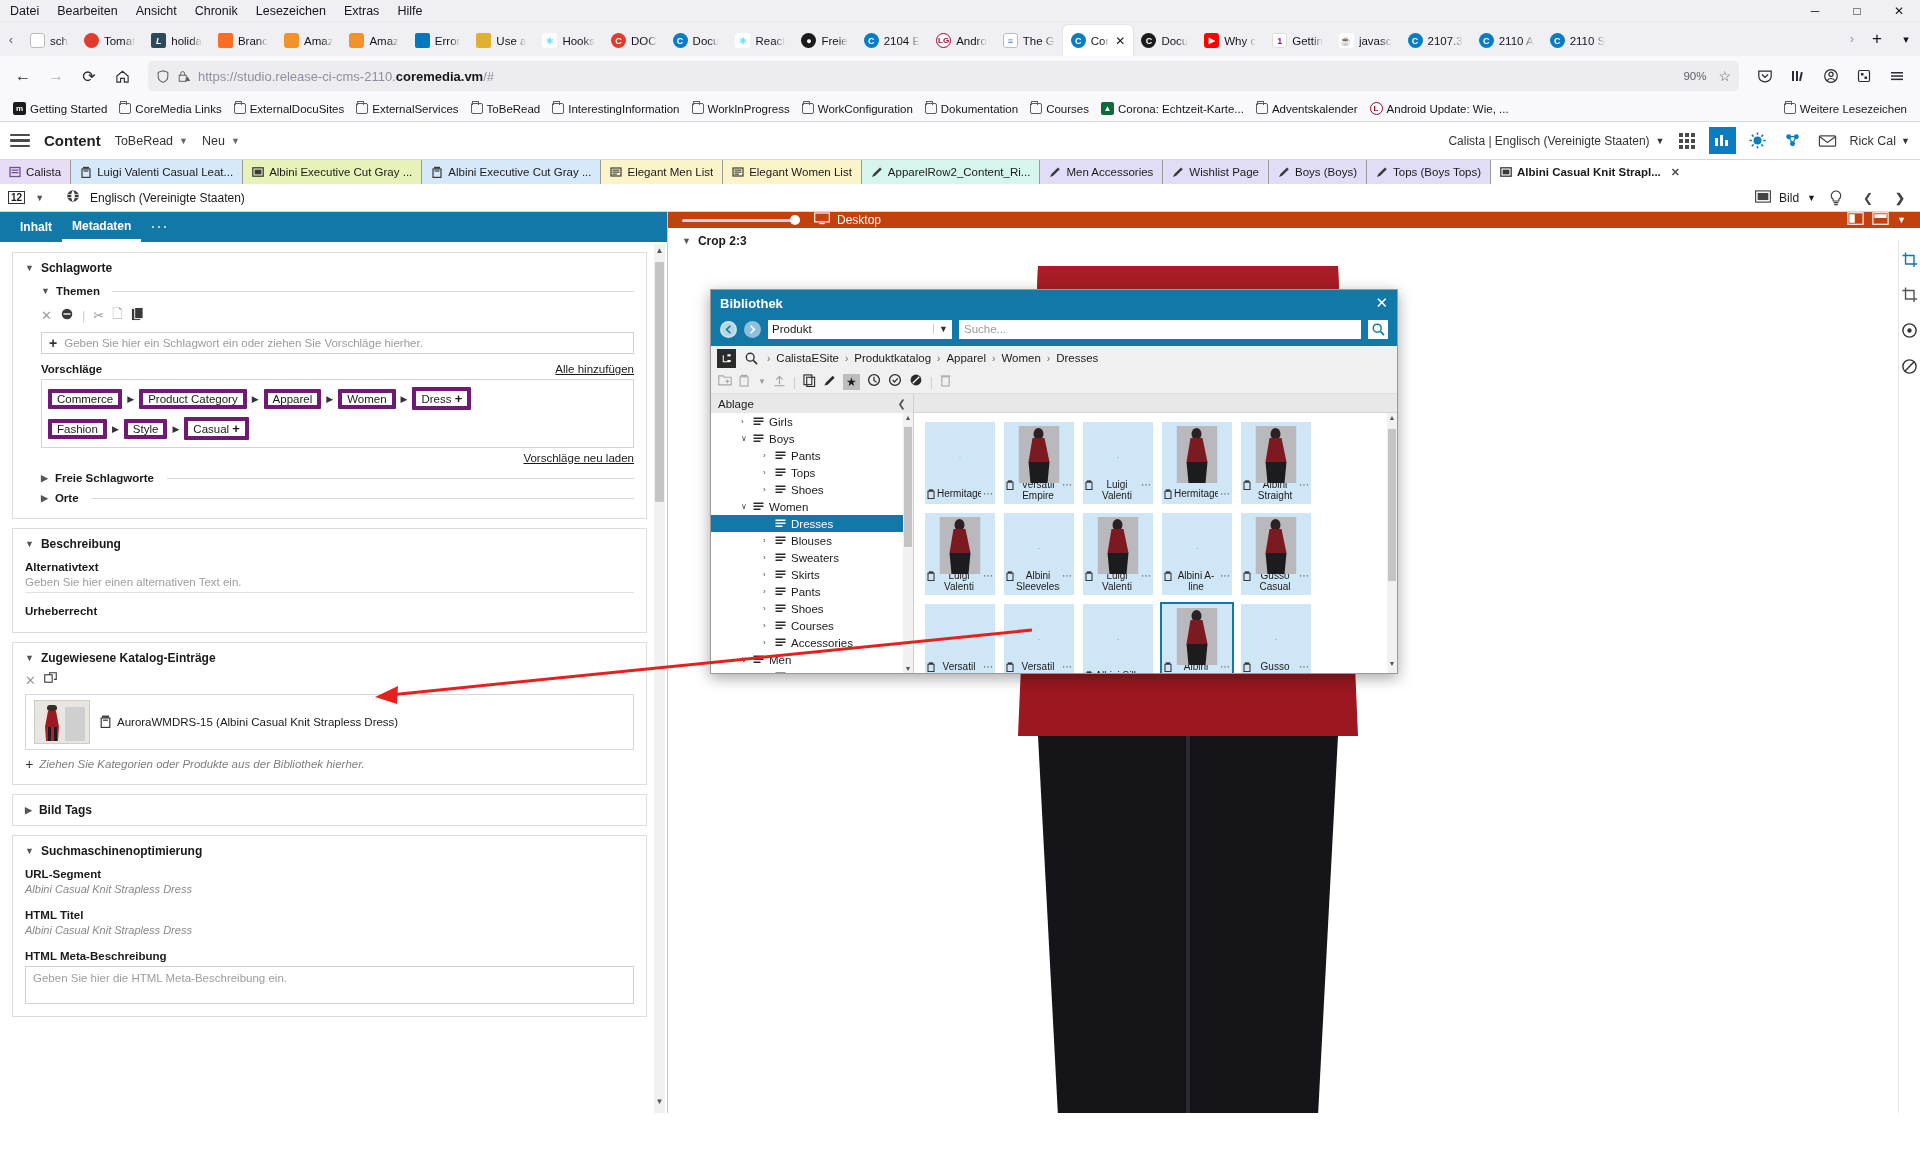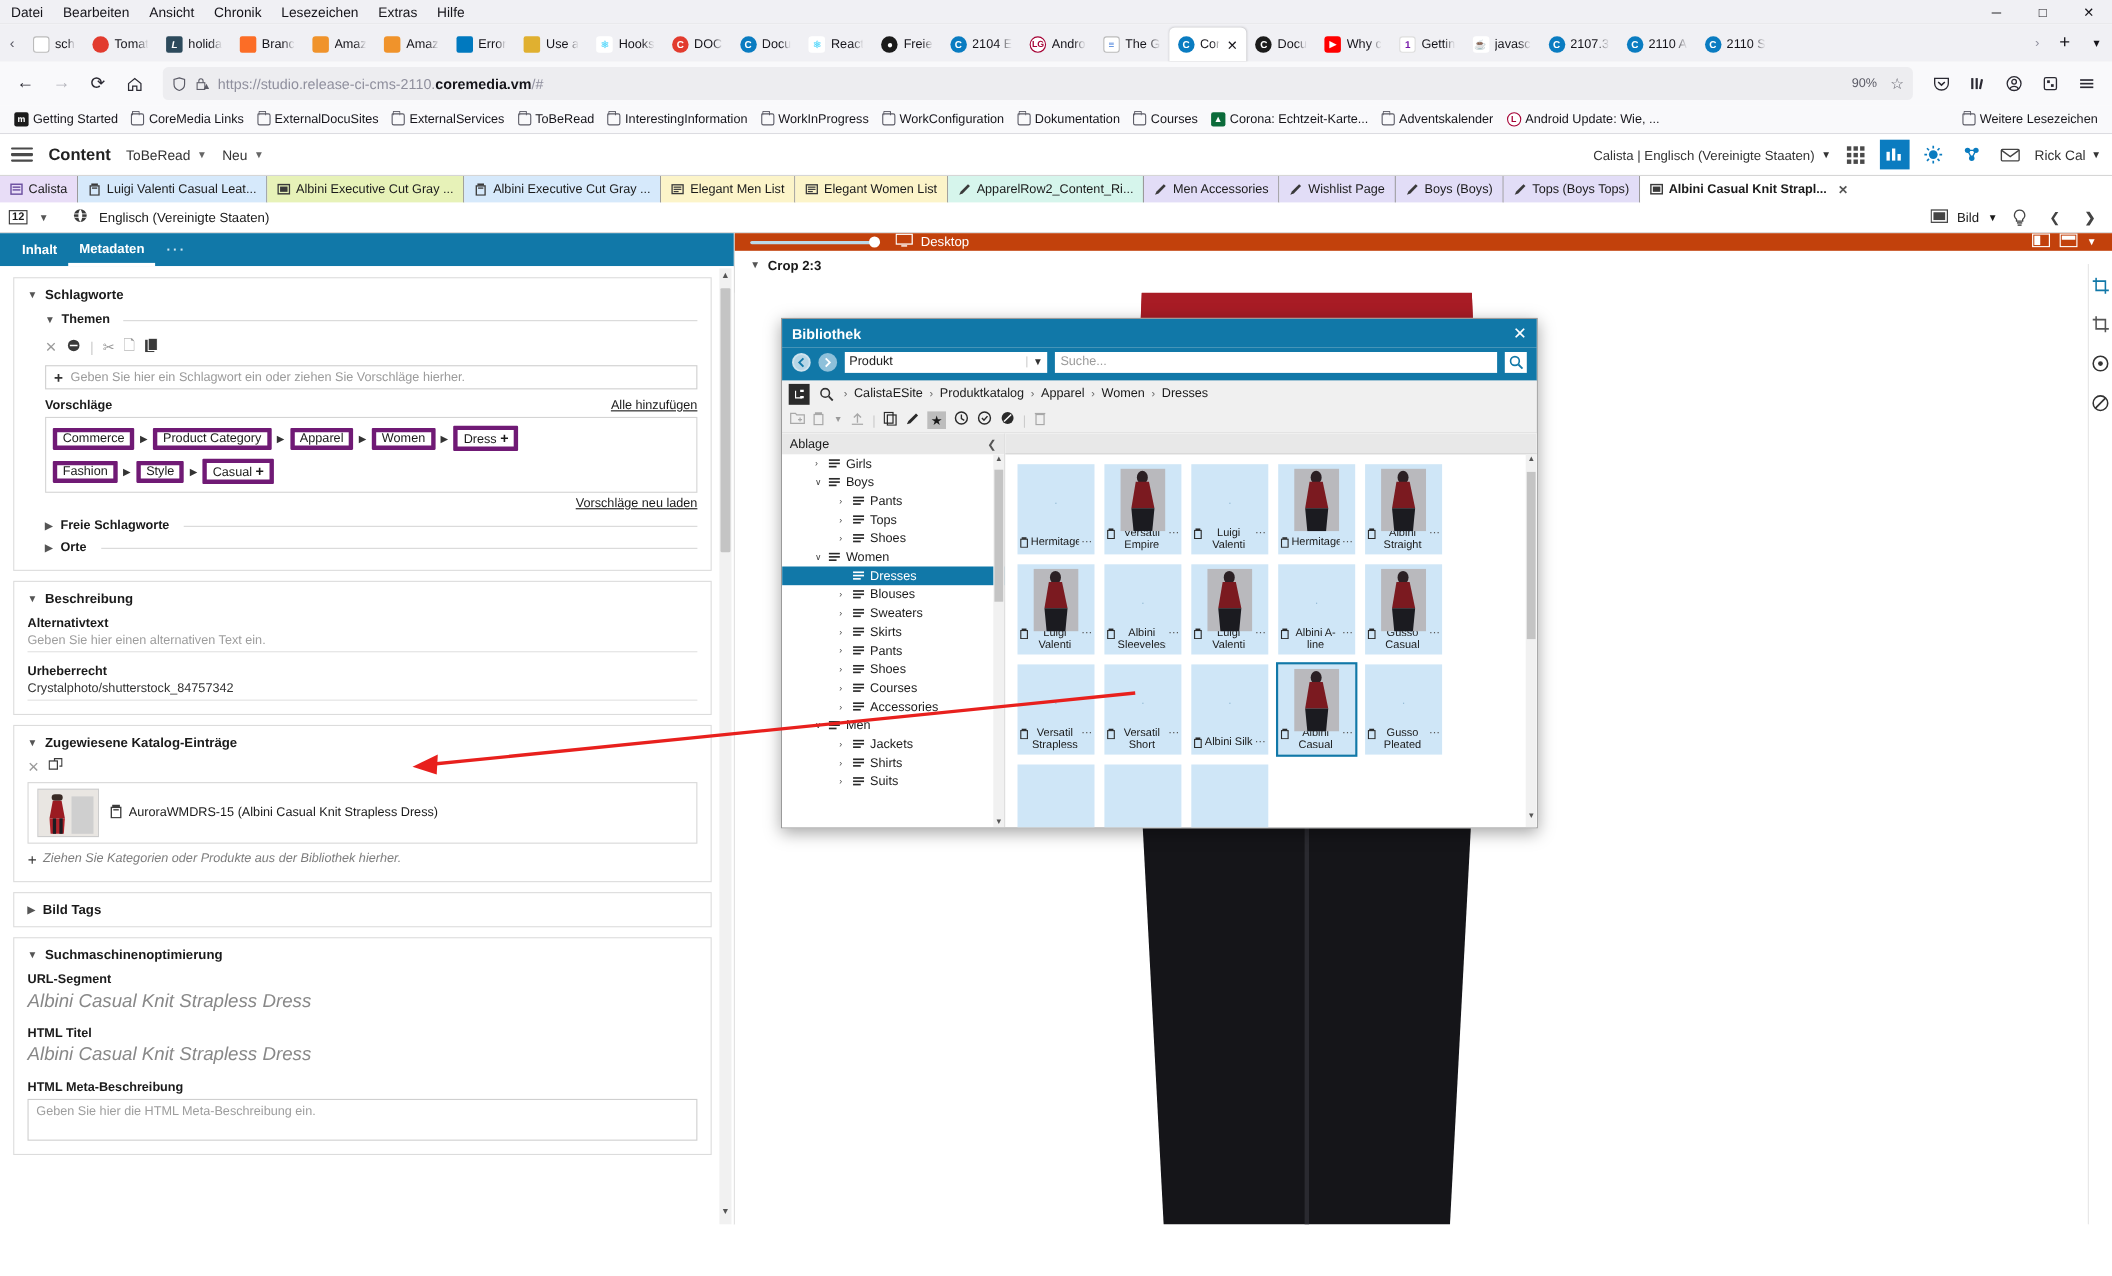--- a/index.html
+++ b/index.html
@@ -154,21 +154,21 @@
   .crumbs + .crumbs { margin-top: 3px;}
   .cchip { border: 4px solid #701a75; padding: 0px 5px; font-size: 11.5px; background: #fff; border-radius: 1px;}
   .carrow { color: #333; font-size: 9px; }
   .cplus { font-weight: 700; font-size: 13px; }
   .reload-row { display:flex; margin-left:16px; }
   .reload-row .link { font-size: 11.5px; }
   .collapsed-row { display: flex; align-items: center; gap: 7px; margin: 8px 0 2px 16px; font-size: 11.5px; font-weight: 700;}
   .field-label { font-size: 11.5px; font-weight: 700; color: #1a1a1a; margin-bottom: 3px;}
   .field-ph { font-size: 11.5px; color: #9d9d9d; border-bottom: 1px solid #e2e2e2; padding-bottom: 4px; }
   .field-val { font-size: 11.5px; color: #333; border-bottom: 1px solid #e2e2e2; padding-bottom: 4px; }
-  .field-it { font-size: 17px; color: #888; font-style: italic;}
+  .field-it { font-size: 11px; color: #888; font-style: italic;}
   .cat-entry { border: 1px solid #d8d8d8; display: flex; align-items: center; gap: 10px; padding: 5px 8px; margin-top: 6px;}
   .thumb { width: 56px; height: 44px; background: #eee; border:1px solid #ccc; overflow:hidden; position:relative;}
   .cat-name { font-size: 11.5px; display: flex; align-items: center; gap: 6px;}
   .drag-hint { display:flex; align-items:center; gap:6px; font-size:11.5px; color:#7d7d7d; font-style: italic; margin-top:6px;}
   .ta-box { border: 1px solid #cfcfcf; height: 38px; padding: 5px 7px; font-size: 11.5px; color: #9d9d9d; margin-top: 4px;}
   .vscroll { position: absolute; right: 2px; top: 32px; width: 11px; bottom: 0; background: #f1f1f1;}
   .vscroll .thumbbar { position: absolute; top: 18px; left: 1px; width: 9px; height: 240px; background: #c4c4c4; border-radius: 1px;}
   .vscroll .ar { position:absolute; left:1px; width:9px; height:14px; text-align:center; font-size:8px; color:#555;}
 
   
@@ -179,21 +179,21 @@
   .prev-bar .dev { color:#fff; font-size:12px; display:flex;align-items:center;gap:7px;}
   .prev-bar .pb-right { margin-left:auto; display:flex; align-items:center; gap:8px; color:#fff;}
   .crop-row { height: 26px; display: flex; align-items: center; gap: 7px; padding: 0 14px; font-size: 12px; font-weight: 700;}
   .preview-canvas { position: absolute; left: 0; right: 18px; top: 54px; bottom: 0; overflow: hidden; background:#fff;}
   .model-photo { position: absolute; left: 220px; top: 0px; width: 600px; bottom: 0; }
   .right-rail { position: absolute; right: 0; top: 28px; width: 22px; bottom: 0; background: #fff; border-left:1px solid #e6e6e6;
      display:flex; flex-direction:column; align-items:center; gap: 16px; padding-top: 12px; color:#444;}
 
   
   .dlg {
-    position: absolute; left: 710px; top: 289px; width: 688px; height: 464px;
+    position: absolute; left: 710px; top: 289px; width: 688px; height: 385px;
     background: #f0f0f0; box-shadow: 0 4px 14px rgba(0,0,0,.35); z-index: 50;
     display: flex; flex-direction: column;
     border: 1px solid #9a9a9a;
   }
   .dlg-title { height: 26px; background: #1178a8; color: #fff; display: flex; align-items: center;
      padding: 0 9px; font-size: 13px; font-weight: 700; }
   .dlg-title .x { margin-left: auto; font-size: 15px; font-weight: 400;}
   .dlg-search { height: 30px; background: #1178a8; display: flex; align-items: center; gap: 7px; padding: 0 9px 4px 9px;}
   .rbtn { width: 17px; height: 17px; border-radius: 50%; display:flex;align-items:center;justify-content:center;
      font-size: 11px; color:#1178a8; background:#cfe3ee; }
@@ -796,21 +796,20 @@
         <div class="sec-title">
           <span class="chev">▼</span>
           <span>Beschreibung</span>
         </div>
         <div style="margin-top:10px;">
           <div class="field-label">Alternativtext</div>
           <div class="field-ph">Geben Sie hier einen alternativen Text ein.</div>
         </div>
         <div style="margin-top:12px;">
           <div class="field-label">Urheberrecht</div>
-          <div class="field-val">Crystalphoto/shutterstock_84757342</div>
         </div>
       </div>
 
       <div class="panel">
         <div class="sec-title">
           <span class="chev">▼</span>
           <span>Zugewiesene Katalog-Einträge</span>
         </div>
         <div class="mini-toolbar" style="margin-left:0;">
           <span>✕</span>

